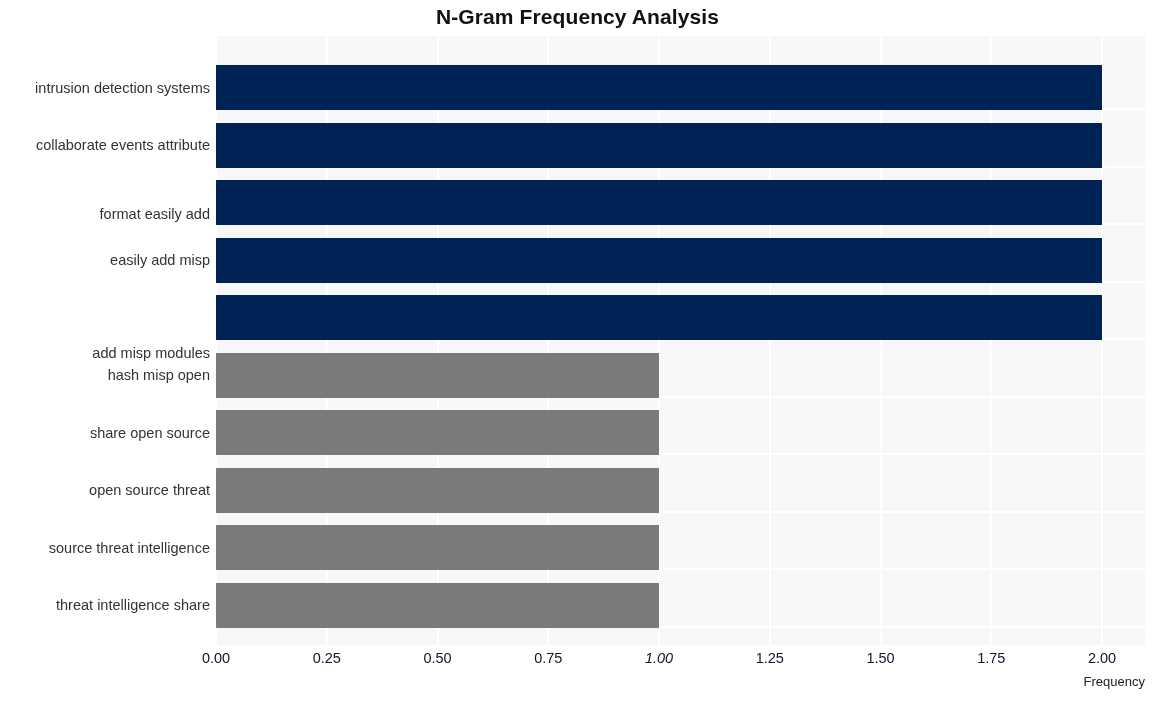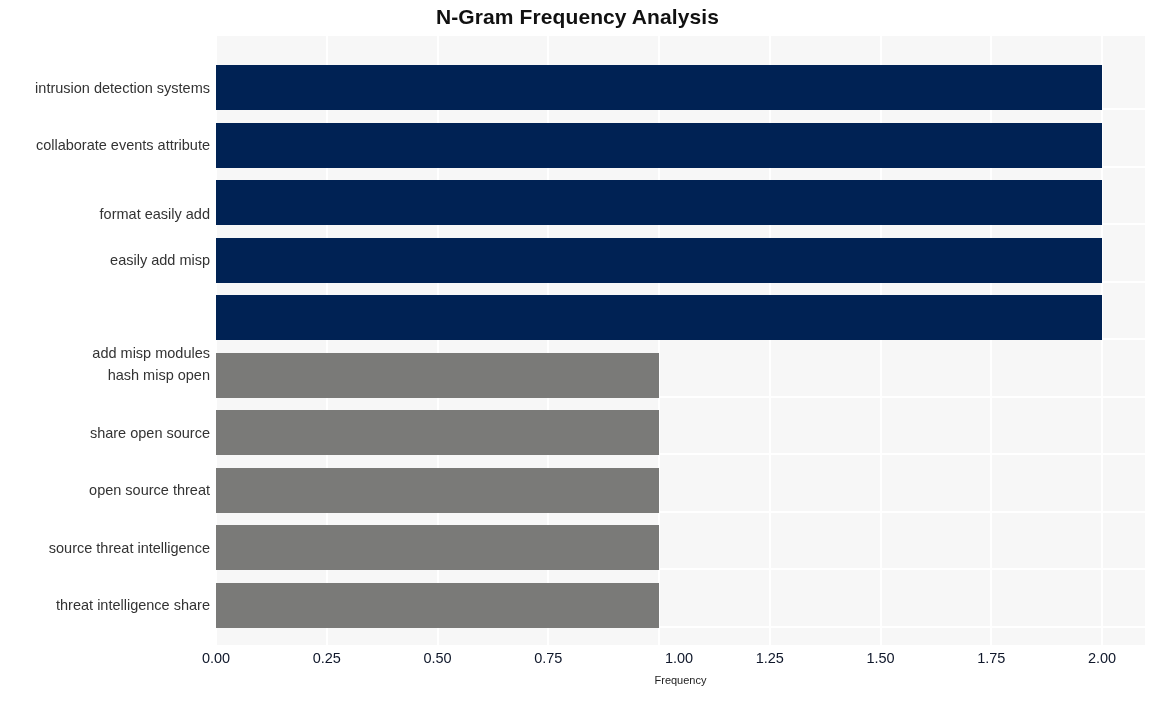--- a/index.html
+++ b/index.html
@@ -115,22 +115,22 @@
     white-space: nowrap;
     text-align: right;
   }
 
   
   #x-axis-title {
     position: absolute;
     left: 216px;
     top: 674px;
     width: 929px;
-    text-align: center;
-    font-size: 11px;
+    text-align: right;
+    font-size: 13px;
     color: #222222;
     white-space: nowrap;
   }
 </style>
 </head>
 <body>
 
 <div id="chart-figure">
 
   <div id="chart-title">N-Gram Frequency Analysis</div>
@@ -182,21 +182,21 @@
       <div class="y-tick-label" style="top: 446px;">open source threat</div>
       <div class="y-tick-label" style="top: 503.5px;">source threat intelligence</div>
       <div class="y-tick-label" style="top: 561px;">threat intelligence share</div>
     </div>
 
   <div id="x-tick-labels">
       <div class="x-tick-label" style="left: 216px;">0.00</div>
       <div class="x-tick-label" style="left: 326.75px;">0.25</div>
       <div class="x-tick-label" style="left: 437.5px;">0.50</div>
       <div class="x-tick-label" style="left: 548.25px;">0.75</div>
-      <div class="x-tick-label" style="left: 679px;">1.00</div>
+      <div class="x-tick-label" style="left: 659px; font-style: italic;">1.00</div>
       <div class="x-tick-label" style="left: 769.75px;">1.25</div>
       <div class="x-tick-label" style="left: 880.5px;">1.50</div>
       <div class="x-tick-label" style="left: 991.25px;">1.75</div>
       <div class="x-tick-label" style="left: 1102px;">2.00</div>
     </div>
 
   <div id="x-axis-title">Frequency</div>
 
 </div>
 

